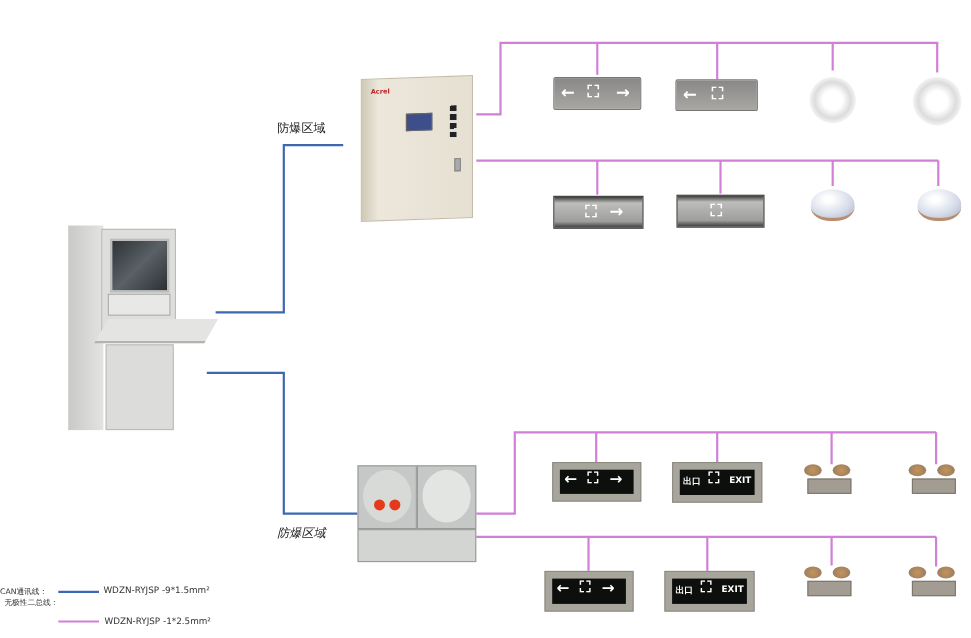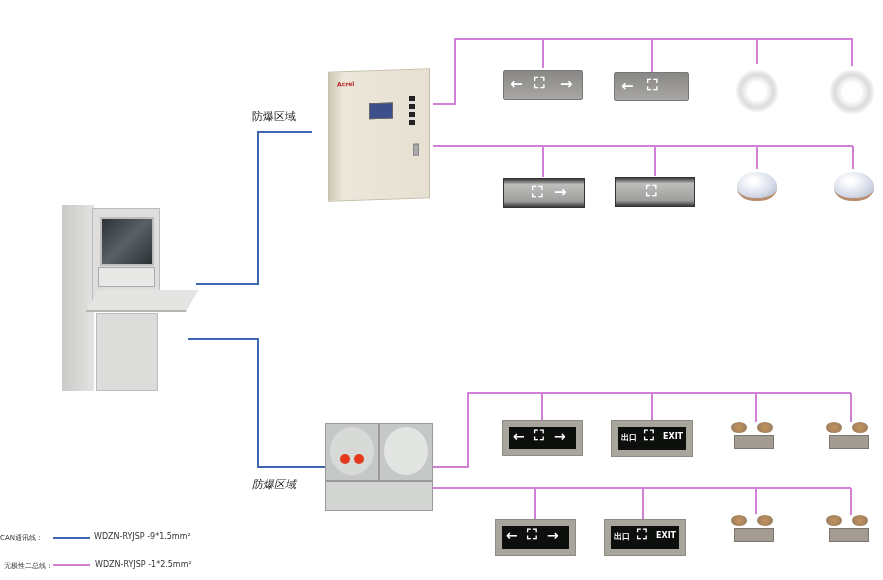--- a/index.html
+++ b/index.html
@@ -158,18 +158,18 @@
   <div class="body" data-name="lamp-body"></div>
 </div>
 <div class="abs twinlamp" style="left:826px;top:515px;width:50px;height:34px;" data-name="ex-twin-head-emergency-light">
   <div class="head" style="left:0;top:0;" data-name="lamp-head"></div>
   <div class="head" style="left:26px;top:0;" data-name="lamp-head"></div>
   <div class="body" data-name="lamp-body"></div>
 </div>
 
 <div class="abs legend-label" style="left:0;top:533px;" data-name="legend-can-label">CAN通讯线：</div>
 <div class="abs legend-spec" style="left:94px;top:532px;" data-name="legend-can-spec">WDZN-RYJSP -9*1.5mm²</div>
-<div class="abs legend-label" style="left:4px;top:561px;" data-name="legend-bus-label">无极性二总线：</div>
+<div class="abs legend-label" style="left:4px;top:543px;" data-name="legend-bus-label">无极性二总线：</div>
 <div class="abs legend-spec" style="left:95px;top:560px;" data-name="legend-bus-spec">WDZN-RYJSP -1*2.5mm²</div>
 
 <style>
   [data-name="zone-label-normal"],[data-name="zone-label-ex"]{font-size:11px;color:#222;}
 </style>
 
 </body></html>

